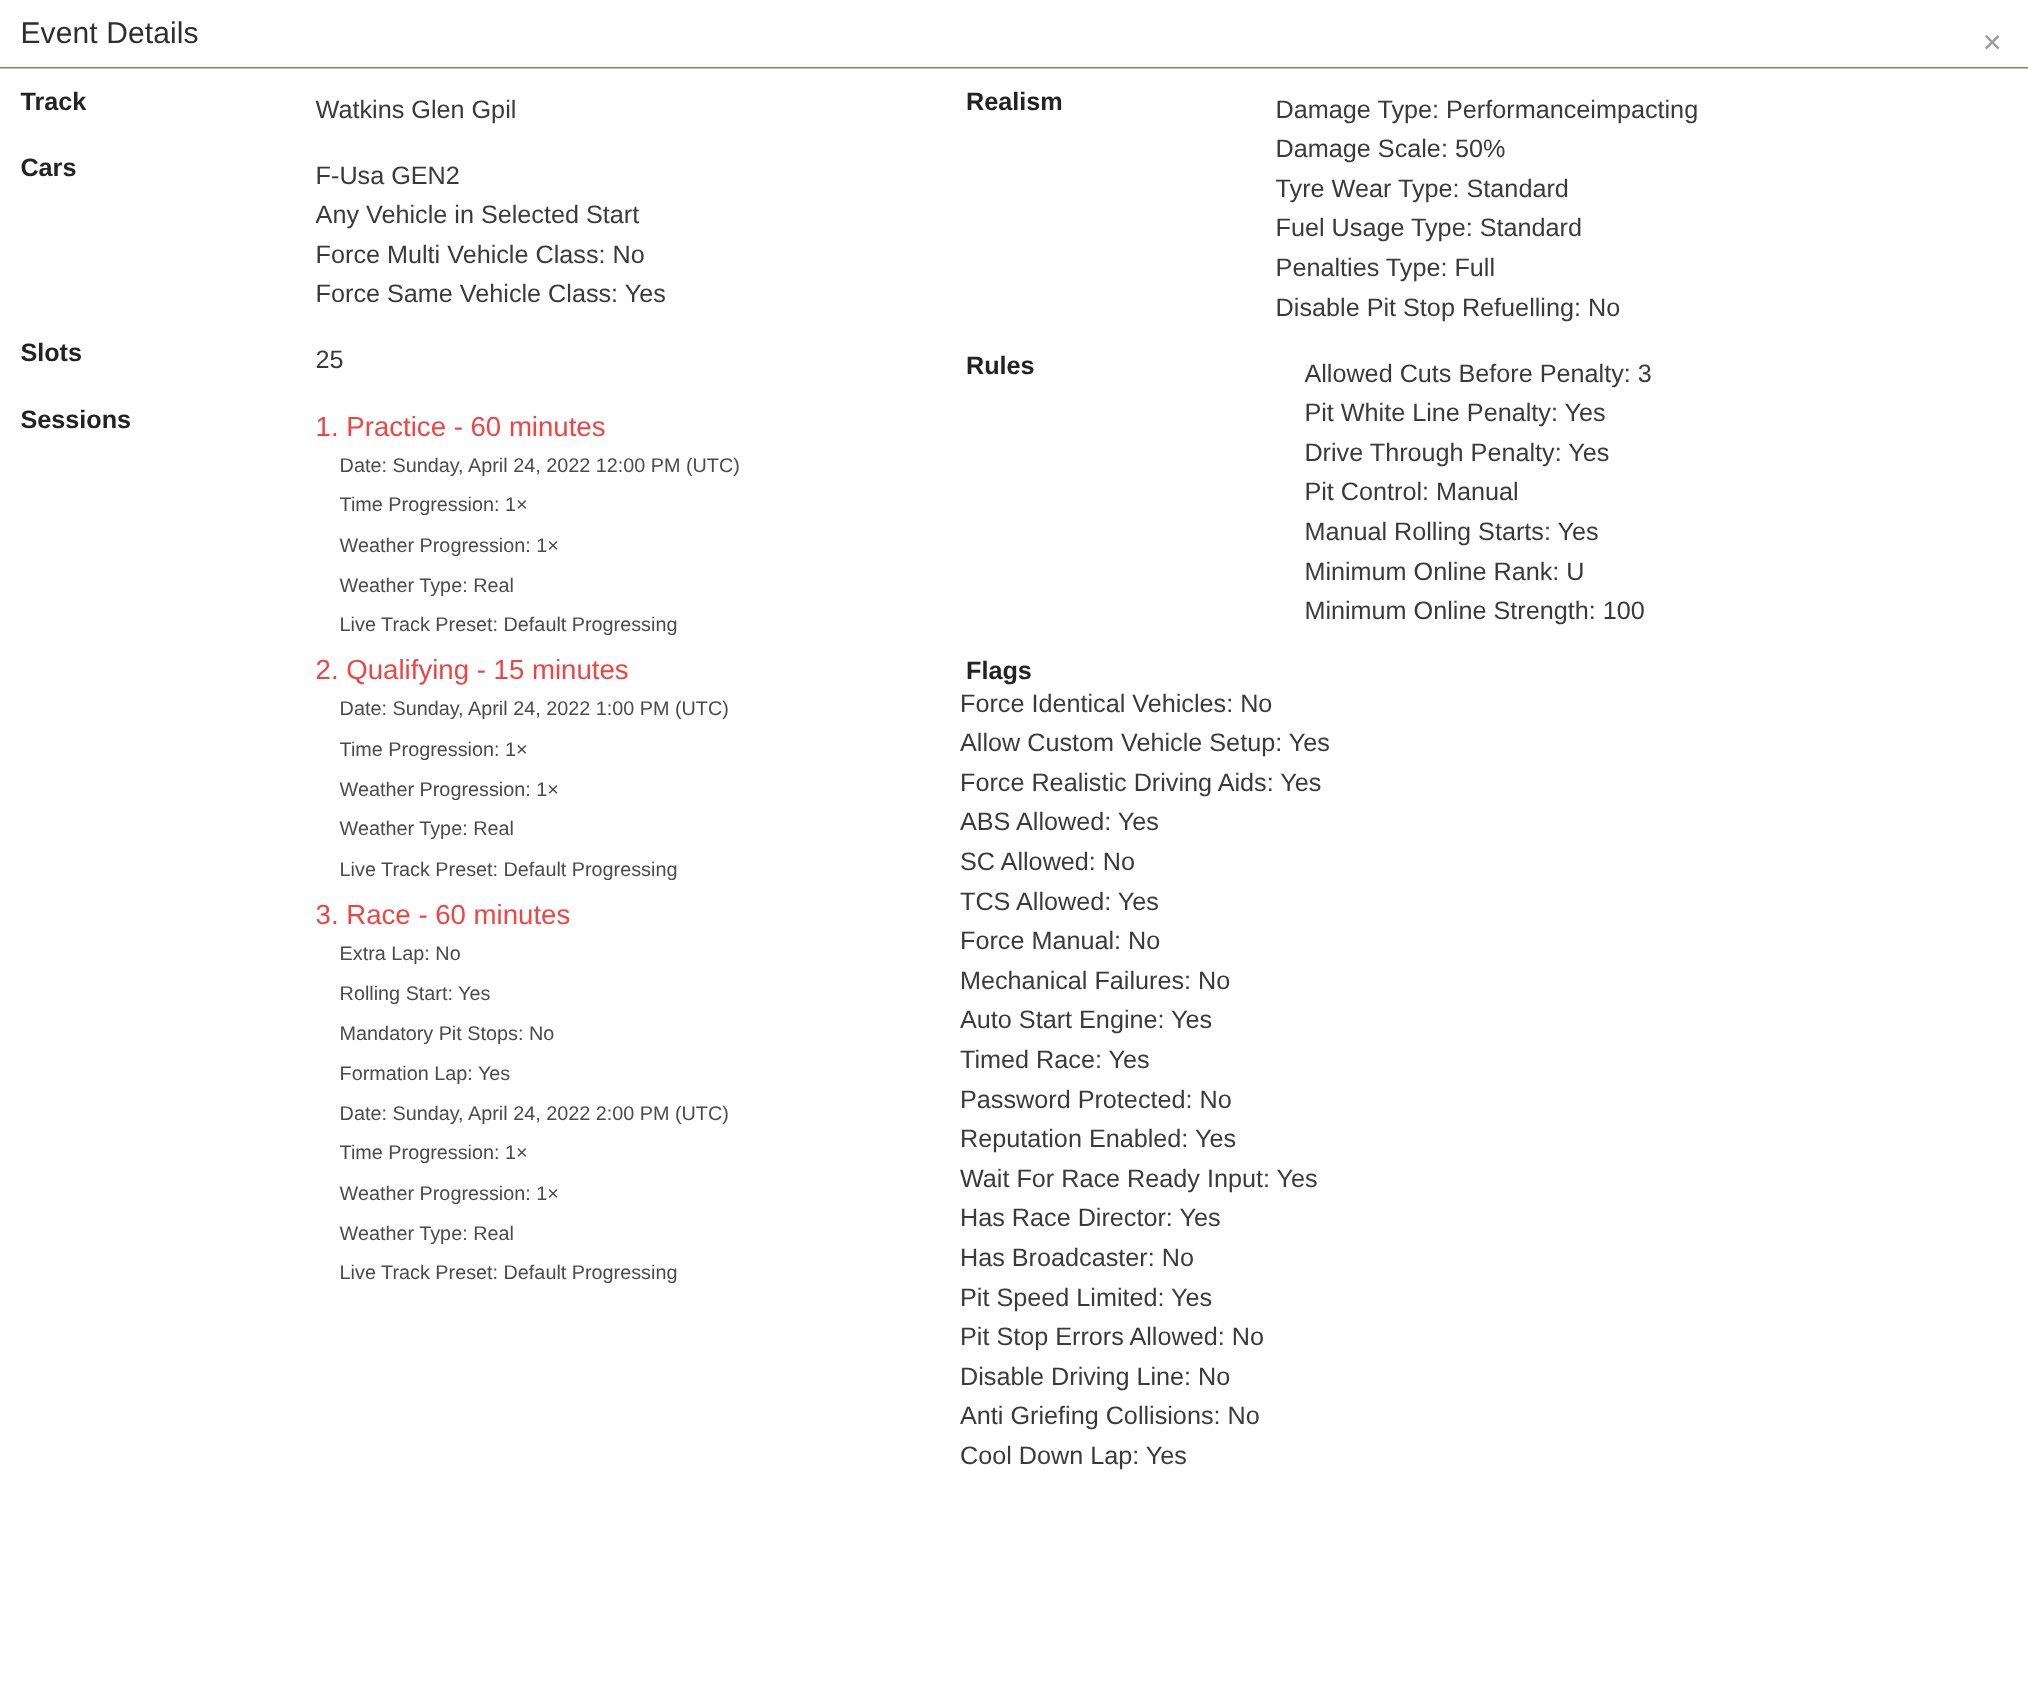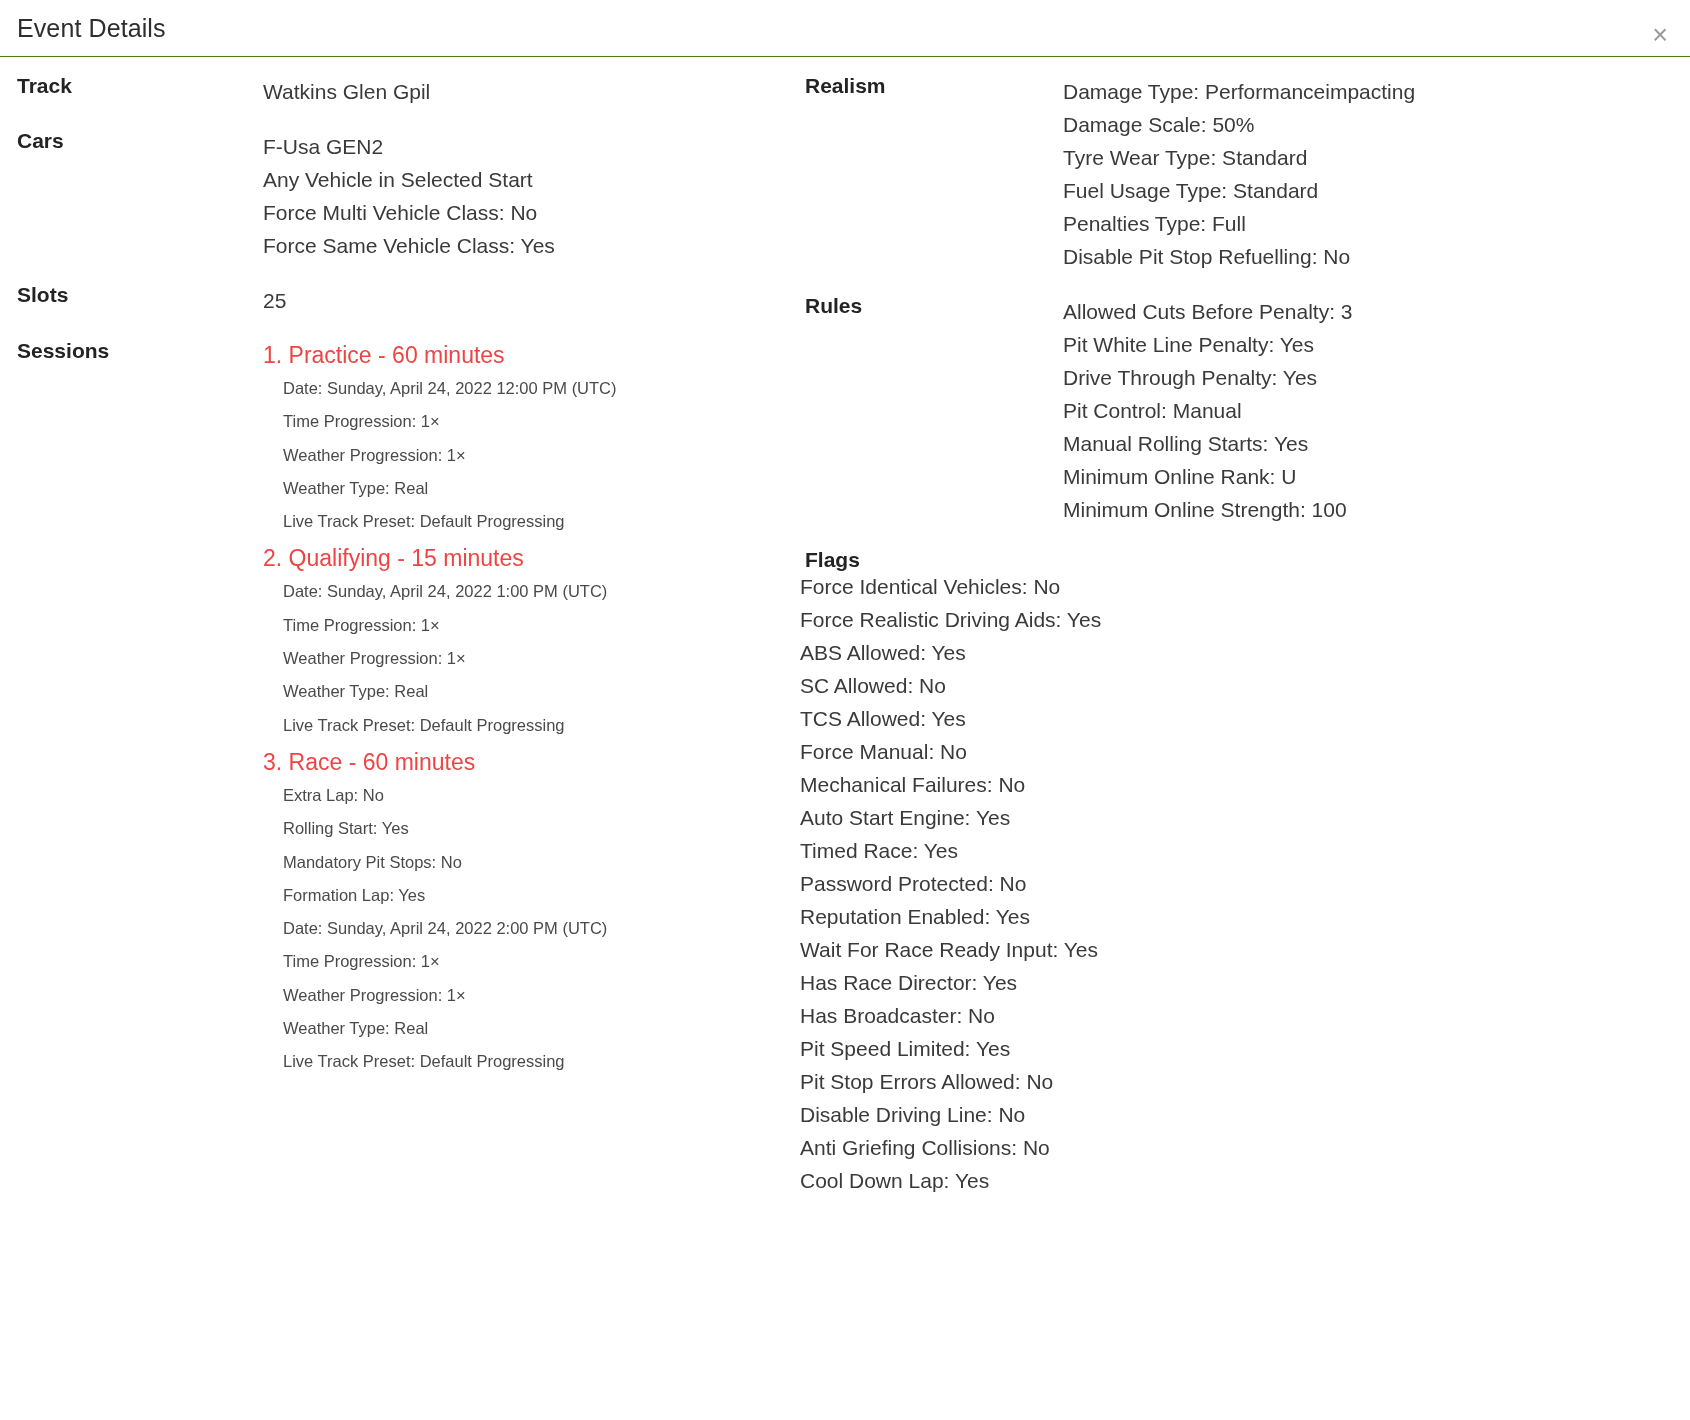--- a/index.html
+++ b/index.html
@@ -102,21 +102,21 @@
     line-height: 33.3px;
     padding-left: 20px;
     white-space: nowrap;
   }
 
   .row-sessions .row-values { margin-top: -1px; }
   .row-sessions .row-label  { padding-top: 1px; }
 
   
   .col-right .row-realism { margin-top: 0; }
-  .col-right .row-rules   { margin-top: 22px; }
+  .col-right .row-rules   { margin-top: 22px; gap: 24px; }
   .col-right .row-flags   { margin-top: 23px; flex-direction: column; }
 </style>
 </head>
 <body>
 
 <div class="modal">
 
   <div class="modal-header">
     <div class="modal-title">Event Details</div>
     <button class="close-button">×</button>
@@ -214,20 +214,21 @@
           <div class="value-line">Manual Rolling Starts: Yes</div>
           <div class="value-line">Minimum Online Rank: U</div>
           <div class="value-line">Minimum Online Strength: 100</div>
         </div>
       </div>
 
       <div class="row row-flags">
         <div class="row-label">Flags</div>
         <div class="row-values">
           <div class="value-line">Force Identical Vehicles: No</div>
+          <div class="value-line">Allow Custom Vehicle Setup: Yes</div>
           <div class="value-line">Force Realistic Driving Aids: Yes</div>
           <div class="value-line">ABS Allowed: Yes</div>
           <div class="value-line">SC Allowed: No</div>
           <div class="value-line">TCS Allowed: Yes</div>
           <div class="value-line">Force Manual: No</div>
           <div class="value-line">Mechanical Failures: No</div>
           <div class="value-line">Auto Start Engine: Yes</div>
           <div class="value-line">Timed Race: Yes</div>
           <div class="value-line">Password Protected: No</div>
           <div class="value-line">Reputation Enabled: Yes</div>

